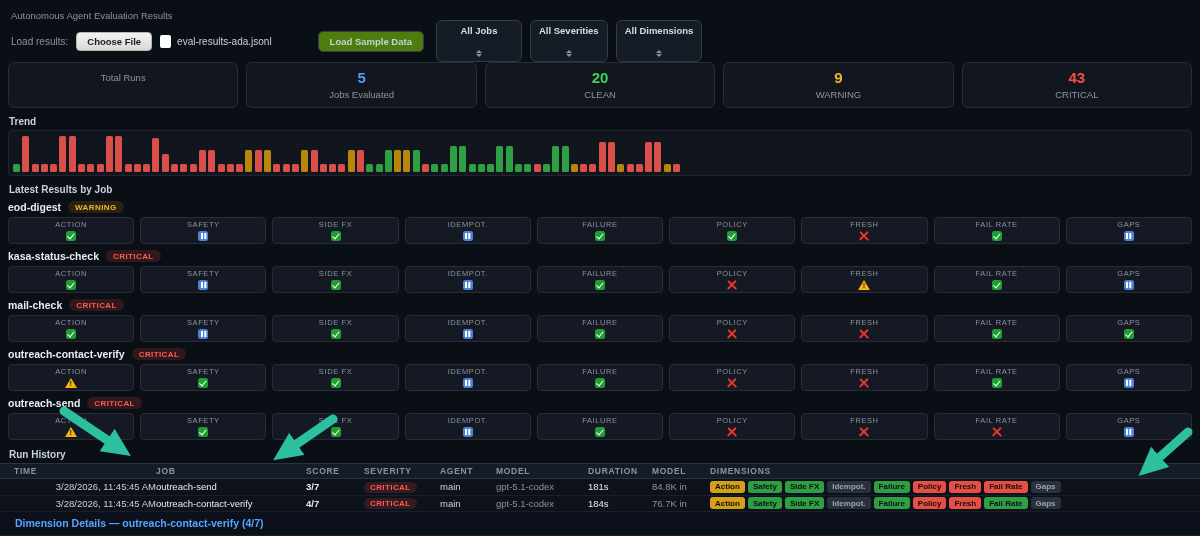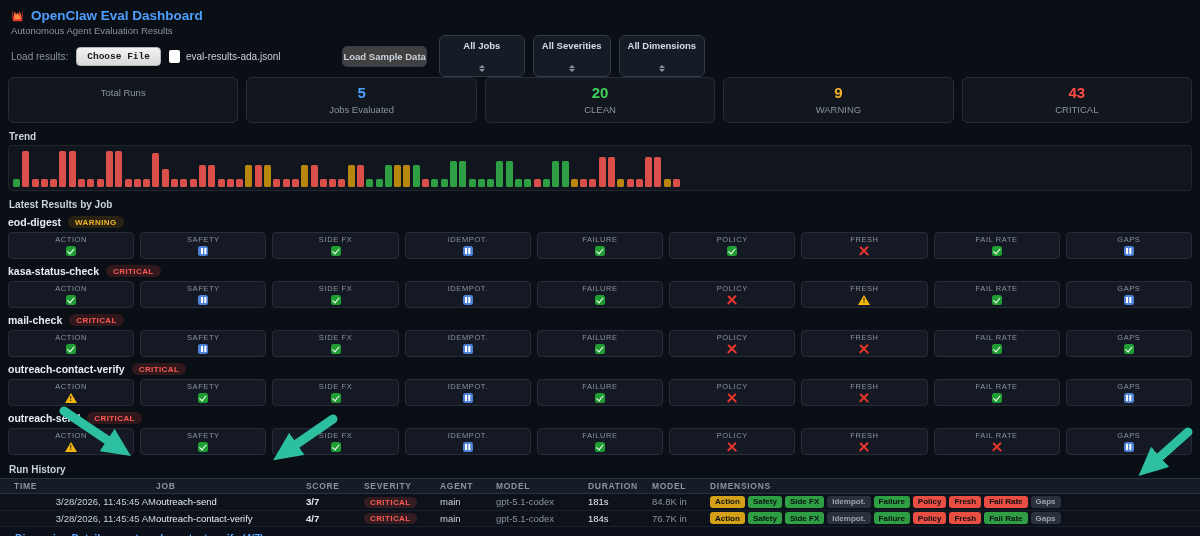--- a/index.html
+++ b/index.html
@@ -9,25 +9,25 @@
   
   .topbar { padding:8px 10px 0 10px; }
   .title-row { display:flex; align-items:center; gap:6px; }
   .logo { width:15px; height:14px; display:inline-block; }
   .app-title { font-size:13.5px; font-weight:bold; color:#4d9fff; }
   .app-sub { font-size:9.5px; color:#8b949e; margin-top:2px; margin-left:1px; }
 
   .controls { display:flex; align-items:center; gap:8px; margin-top:9px; padding:0 0 0 1px; height:22px; }
   .ctl-label { font-size:10px; color:#8b949e; }
   .btn-file { background:linear-gradient(#f2f2f2,#d9d9d9); color:#1a1a1a; font-size:9.5px; font-weight:bold;
-    border:1px solid #b5b5b5; border-radius:4px; padding:3px 10px; cursor:pointer;font-family:Liberation Mono, monospace; }
+    border:1px solid #b5b5b5; border-radius:4px; padding:3px 10px; cursor:pointer; }
   .file-box { width:11px; height:13px; background:#ffffff; border-radius:2px; display:inline-block; }
   .file-name { font-size:10px; color:#c9d1d9; margin-left:-2px; }
-  .btn-dark { background:#404040; color:#c9d1d9; font-size:9.5px; font-weight:bold; border:1px solid #333b47;
-    border-radius:5px; padding:4px 0; margin-left:54px; cursor:pointer; }
+  .btn-dark { background:#4d7c0f; color:#c9d1d9; font-size:9.5px; font-weight:bold; border:1px solid #333b47;
+    border-radius:5px; padding:4px 11px; margin-left:38px; cursor:pointer; }
   .select { background:#161c26; border:1px solid #333b47; border-radius:6px; color:#d7dde4;
     font-size:9.5px; font-weight:bold; padding:4px 8px; display:flex; align-items:center; gap:14px; cursor:pointer;flex-direction:column; }
   .select.first { margin-left:4px; width:86px; justify-content:space-between; }
   .stepper { display:flex; flex-direction:column; gap:1px; }
   .stepper i { display:block; width:0; height:0; border-left:3px solid transparent; border-right:3px solid transparent; }
   .stepper .up { border-bottom:3.5px solid #8b949e; }
   .stepper .dn { border-top:3.5px solid #8b949e; }
 
   
   .summary { display:flex; gap:8px; margin:10px 8px 0 8px; }
@@ -93,27 +93,20 @@
   .details { background:#0b101a; border-bottom:1px solid #1a202b; padding:5px 8px 6px 8px; }
   .det-heading { font-size:10.5px; font-weight:bold; color:#58a6ff; margin-left:7px; }
 
   
   .annot { position:absolute; left:0; top:0; pointer-events:none; z-index:50; }
 </style>
 </head>
 <body>
 
 <div class="topbar">
-  <div class="title-row">
-    <svg class="logo" viewBox="0 0 16 15">
-      <path d="M2 1 L4 8 L6 3 L8 10 L10 2 L12 9 L14 1 L13 13 L3 13 Z" fill="#e6392f"></path>
-      <path d="M4 2 L6 7 L8 4 L10 8 L12 3 L11 11 L5 11 Z" fill="#ff8c42"></path>
-    </svg>
-    <span class="app-title">OpenClaw Eval Dashboard</span>
-  </div>
   <div class="app-sub">Autonomous Agent Evaluation Results</div>
 
   <div class="controls">
     <span class="ctl-label">Load results:</span>
     <button class="btn-file">Choose File</button>
     <span class="file-box"></span>
     <span class="file-name">eval-results-ada.jsonl</span>
     <button class="btn-dark">Load Sample Data</button>
     <span id="filters" style="display: flex; gap: 8px;">
         <div class="select first">

